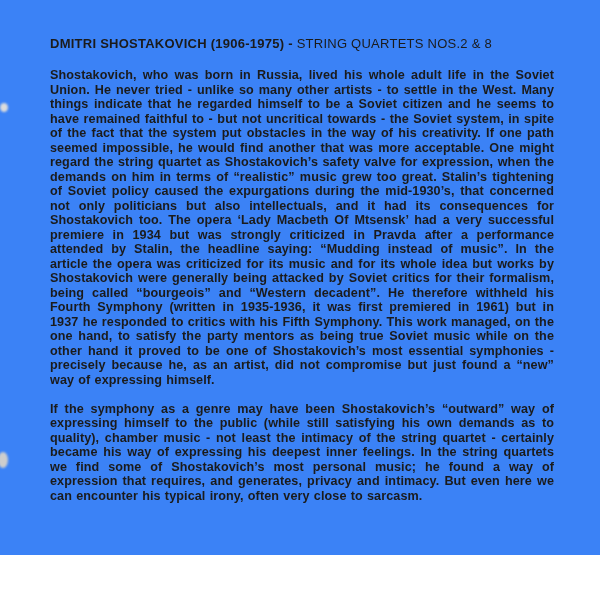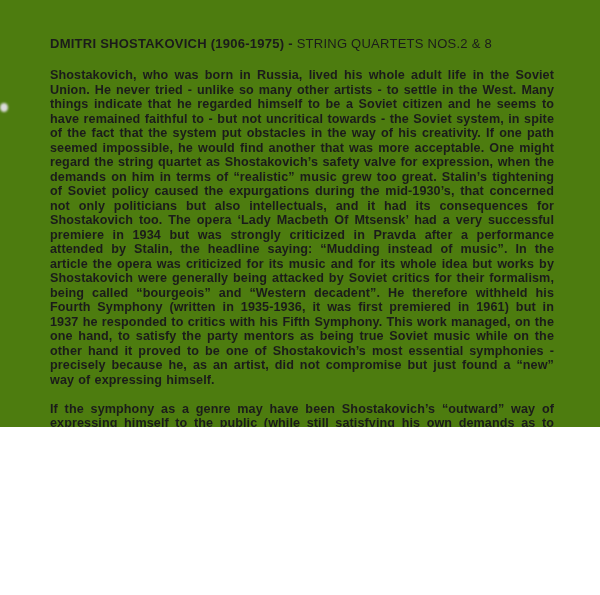--- a/index.html
+++ b/index.html
@@ -3,22 +3,22 @@
 <meta charset="utf-8">
 <style>
   html, body {
     margin: 0;
     padding: 0;
     background: #ffffff;
   }
   .page {
     position: relative;
     width: 600px;
-    height: 427px;
-    background: #4d7c0f;
+    height: 555px;
+    background: #3b82f6;
     overflow: hidden;
     font-family: "Liberation Sans", sans-serif;
     color: #1b1b1b;
   }
   .content {
     position: absolute;
     left: 50px;
     top: 36px;
     width: 504px;
   }

